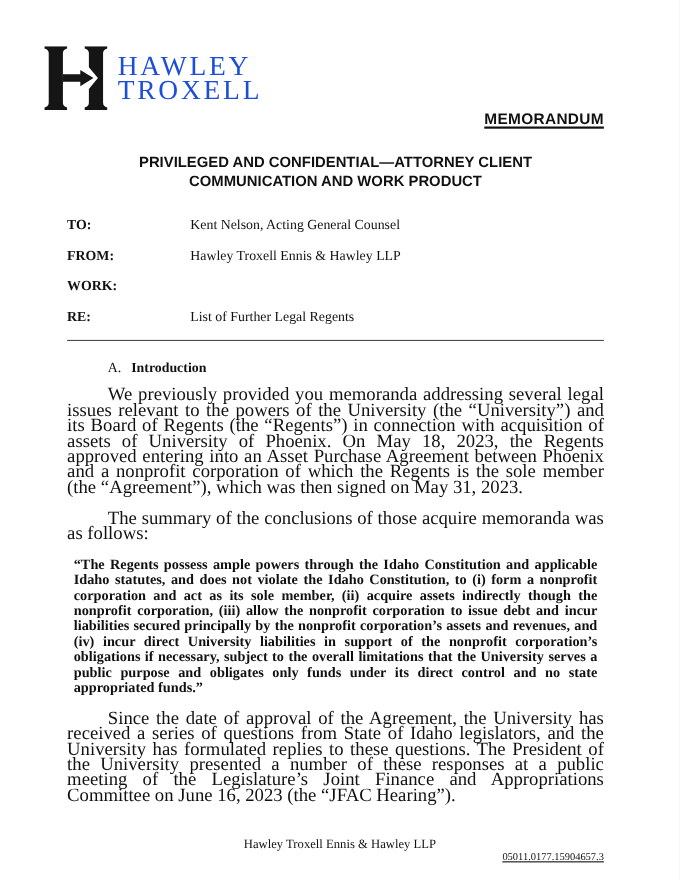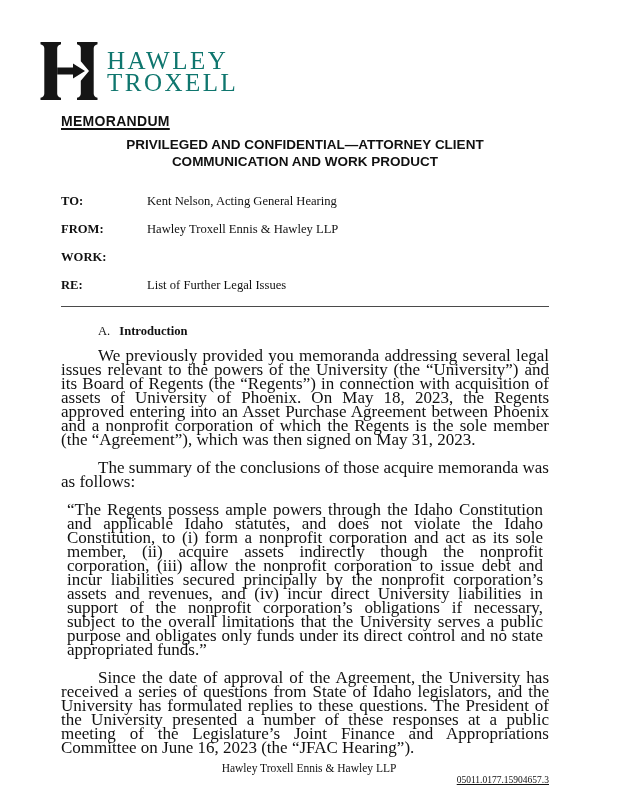--- a/index.html
+++ b/index.html
@@ -21,50 +21,49 @@
   .letterhead { margin-left: -21px; }
   .logo { display: flex; align-items: flex-start; height: 58px; }
   .logo svg { display: block; flex: 0 0 auto; }
   .wordmark {
     margin-left: 9px;
     padding-top: 8px;
     font-family: "Liberation Serif", serif;
     font-size: 25px;
     line-height: 22px;
     letter-spacing: 2.5px;
-    color: #0f766e;
+    color: #1d4ed8;
     white-space: nowrap;
   }
   
   .doc-title-wrap {
-    margin-top: 13px;
-    text-align: left;
+    text-align: right;
     font-family: "Liberation Sans", sans-serif;
     font-weight: bold;
     font-size: 14px;
     line-height: 16px;
     letter-spacing: 0.3px;
   }
   .doc-title-wrap span {
     text-decoration: underline;
     text-decoration-thickness: 1.5px;
     text-underline-offset: 2px;
   }
   .confidential {
-    margin: 7px auto 0 auto;
+    margin: 23px auto 0 auto;
     max-width: 432px;
     text-align: center;
     font-family: "Liberation Sans", sans-serif;
     font-weight: bold;
     font-size: 13.5px;
     line-height: 17px;
   }
   
   .fields { margin-top: 24px; font-size: 12.6px; line-height: 15px; }
-  .field-row { display: flex; margin-bottom: 13px; }
+  .field-row { display: flex; margin-bottom: 13px; gap: 26px; }
   .field-label { width: 86px; font-weight: bold; flex: 0 0 auto; }
   .field-value { flex: 1 1 auto; }
   .rule {
     border: none;
     border-top: 1.5px solid #4a4a4a;
     margin-top: 10px;
   }
   
   .section-heading {
     margin: 17px 0 11px 37px;
@@ -74,24 +73,25 @@
   .section-heading .letter { margin-right: 9px; }
   .section-heading .stitle { font-weight: bold; }
   .body-para {
     font-size: 17px;
     line-height: 14px;
     text-align: justify;
     text-indent: 37px;
     margin-bottom: 14px;
   }
   .quote {
-    font-size: 17px;
+    font-size: 13px;
     line-height: 14px;
     text-align: justify;
     margin: 0 6px 14px 6px;
+    font-weight: bold;
   }
   
   .footer-firm {
     position: absolute;
     left: 0; right: 0;
     top: 761px;
     text-align: center;
     font-size: 11.5px;
     line-height: 14px;
   }
@@ -132,36 +132,36 @@
     <div class="doc-title-wrap">
       <span>MEMORANDUM</span>
     </div>
 
     <div class="confidential">PRIVILEGED AND CONFIDENTIAL—ATTORNEY CLIENT COMMUNICATION AND WORK PRODUCT</div>
 
     <div class="fields">
       <div class="field-row">
         <div class="field-label">TO:</div>
         <div class="field-value">
-          <div>Kent Nelson, Acting General Hearing</div>
+          <div>Kent Nelson, Acting General Counsel</div>
         </div>
       </div>
       <div class="field-row">
         <div class="field-label">FROM:</div>
         <div class="field-value">
           <div>Hawley Troxell Ennis &amp; Hawley LLP</div>
         </div>
       </div>
       <div class="field-row">
         <div class="field-label">WORK:</div>
       </div>
       <div class="field-row">
         <div class="field-label">RE:</div>
         <div class="field-value">
-          <div>List of Further Legal Issues</div>
+          <div>List of Further Legal Regents</div>
         </div>
       </div>
     </div>
 
     <hr class="rule">
 
     <div class="section-heading">
       <span class="letter">A.</span><span class="stitle">Introduction</span>
     </div>
 

